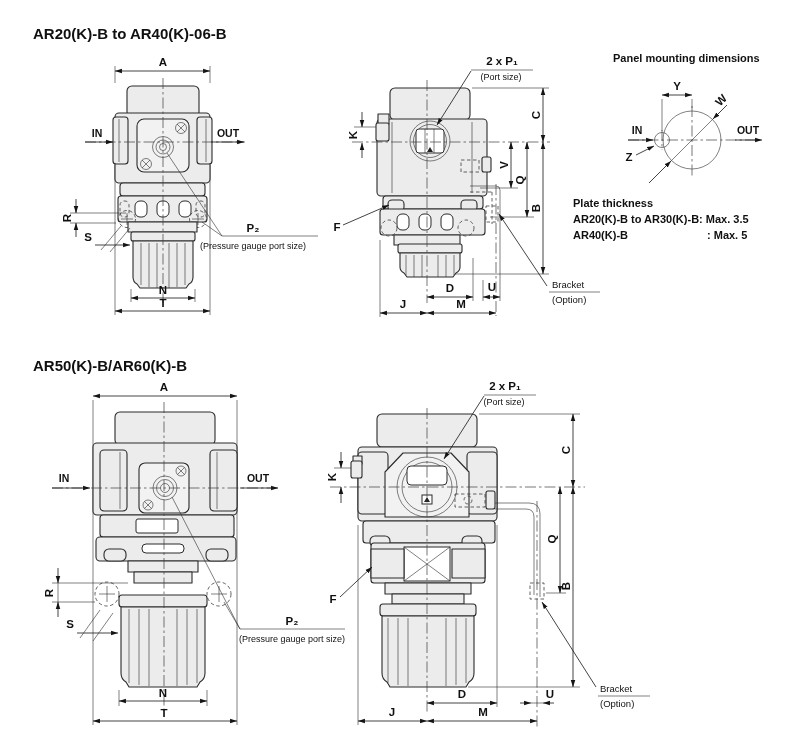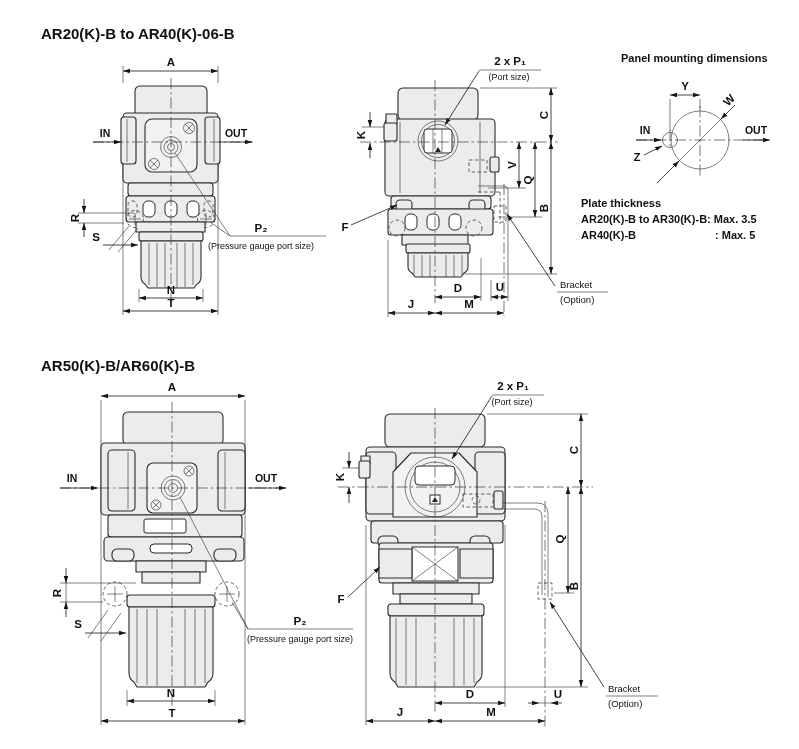--- a/index.html
+++ b/index.html
@@ -1,16 +1,16 @@
 <!DOCTYPE html>
 <html><head>
 <meta charset="utf-8">
 <style>
   html,body { margin:0; padding:0; background:#ffffff; }
-  .stage { position:relative; width:637px; height:749px; background:#fff;padding-left:8px; }
+  .stage { position:relative; width:637px; height:749px; background:#fff; }
   svg { display:block; }
 
   .part  { fill:#ececec; stroke:#2b2b2b; stroke-width:1.1; stroke-linejoin:round; }
   .light { fill:#f2f2f2; }
   .partw { fill:#ffffff; stroke:#2b2b2b; stroke-width:1; }
   .thin  { fill:none; stroke:#2b2b2b; stroke-width:0.6; }
   .dim   { fill:none; stroke:#141414; stroke-width:0.8; }
   .cl    { fill:none; stroke:#3c3c3c; stroke-width:0.7; stroke-dasharray:11 3 2.5 3; }
   .hid   { fill:none; stroke:#3c3c3c; stroke-width:0.8; stroke-dasharray:3.5 2.5; }
 

